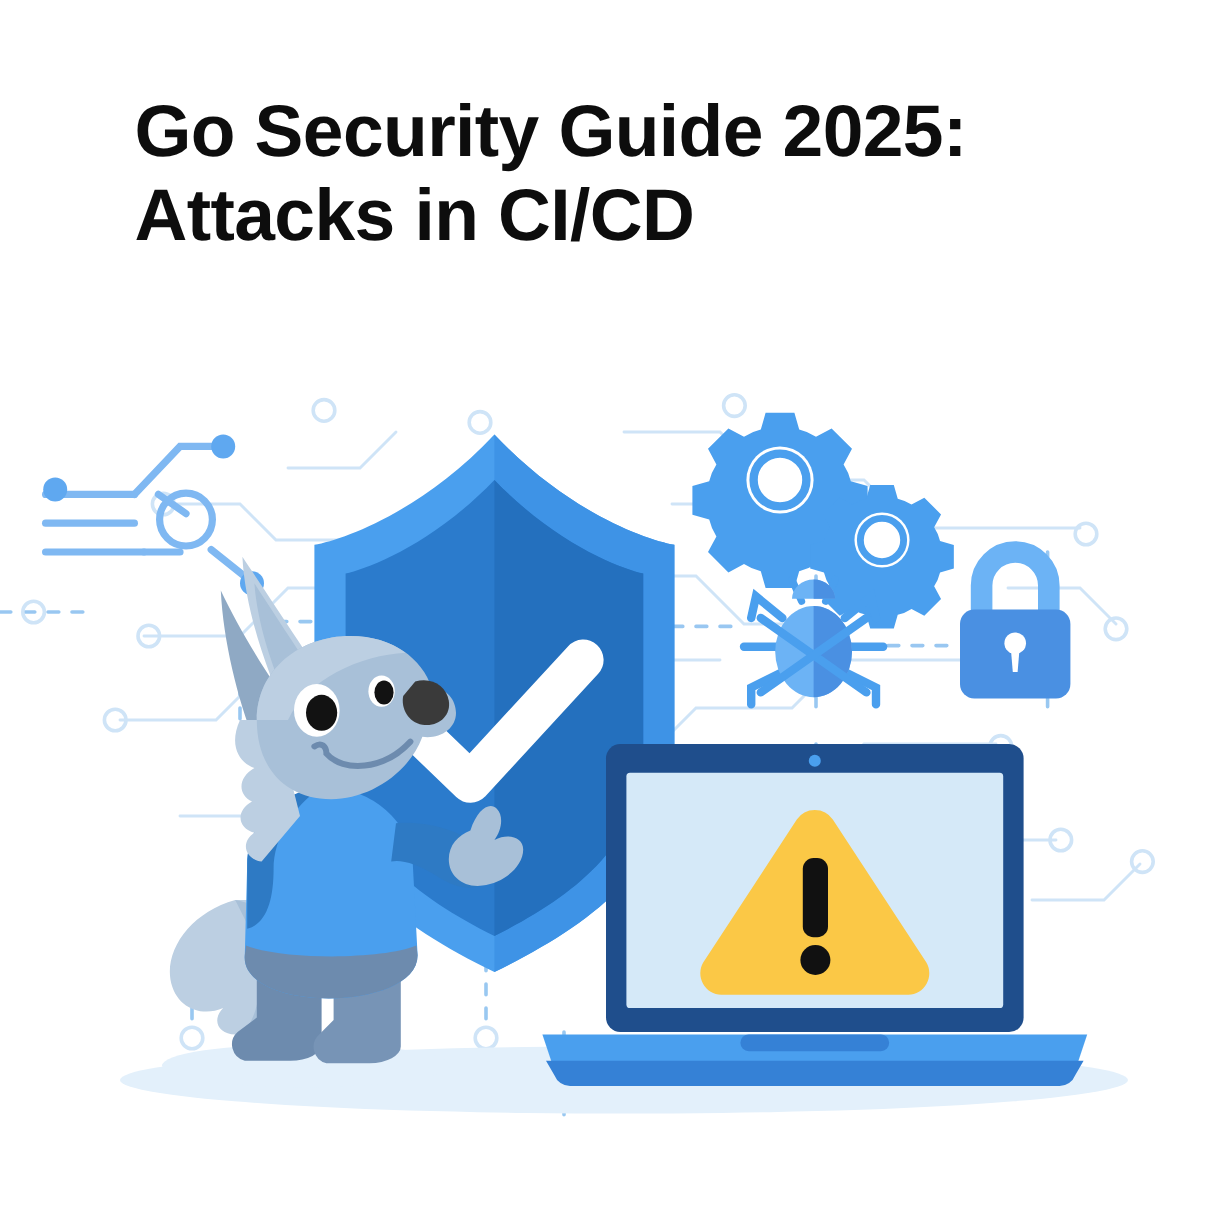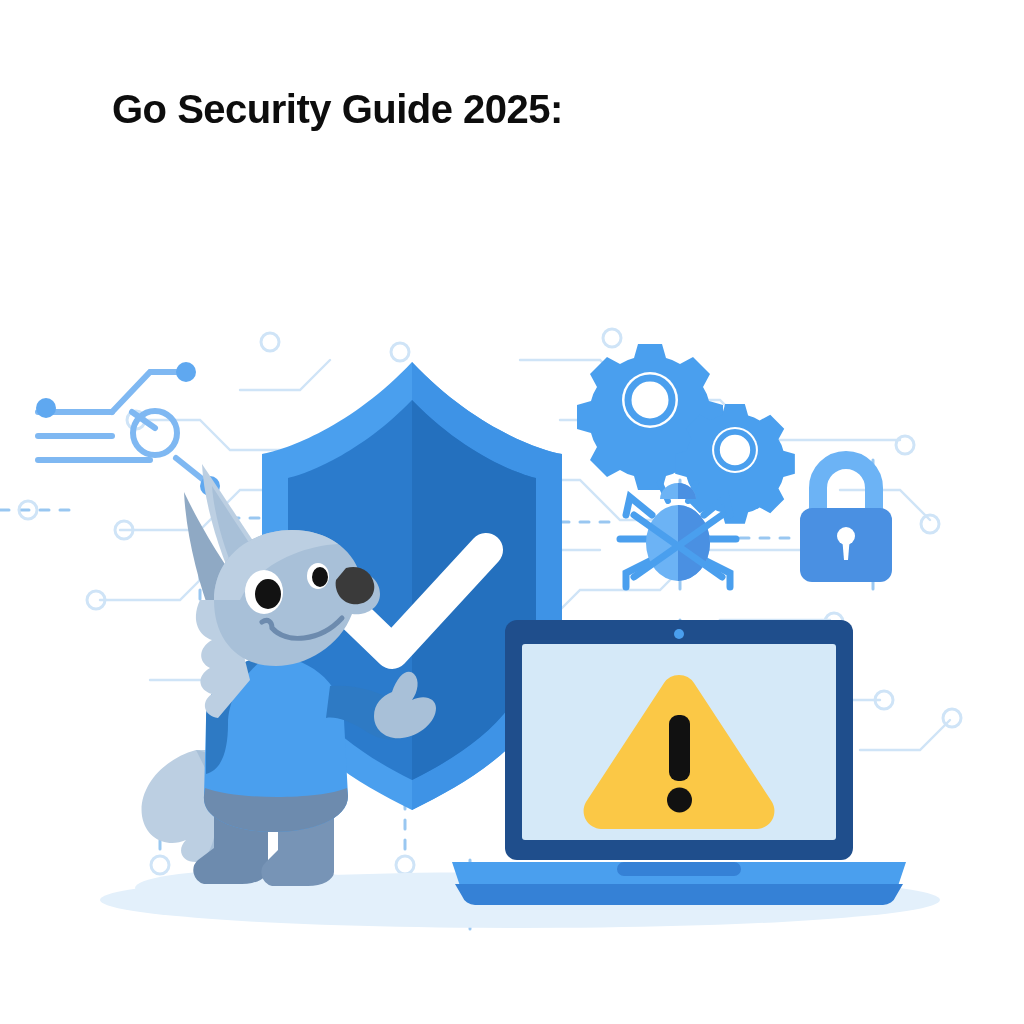--- a/index.html
+++ b/index.html
@@ -17,41 +17,42 @@
   }
   
   #title-block{
     position:absolute;
     left:112px; top:74px;
     width:790px;
   }
   #title-block .tline{
     font-family:"Liberation Sans", sans-serif;
     font-weight:bold;
-    font-size:40px;
+    font-size:61px;
     line-height:70px;
     letter-spacing:-0.5px;
     color:#0d0d0d;
     white-space:nowrap;
   }
   
   #illustration{
     position:absolute;
     left:0; top:300px;
     width:1024px; height:640px;
   }
   #illustration svg{display:block;}
 </style>
 </head>
 <body>
 
 <div id="canvas">
 
   <div id="title-block">
     <div class="tline">Go Security Guide 2025:</div>
+    <div class="tline">Attacks in CI/CD</div>
   </div>
 
   <div id="illustration">
     <svg width="1024" height="640" viewBox="0 0 1024 640" xmlns="http://www.w3.org/2000/svg">
 
       <g stroke="#CFE4F7" stroke-width="2.4" fill="none" stroke-linecap="round">
 
         <path d="M120 230 L200 230 L240 190 L330 190"></path>
         <path d="M100 300 L180 300 L210 270"></path>
         <path d="M140 120 L200 120 L230 150 L300 150"></path>

